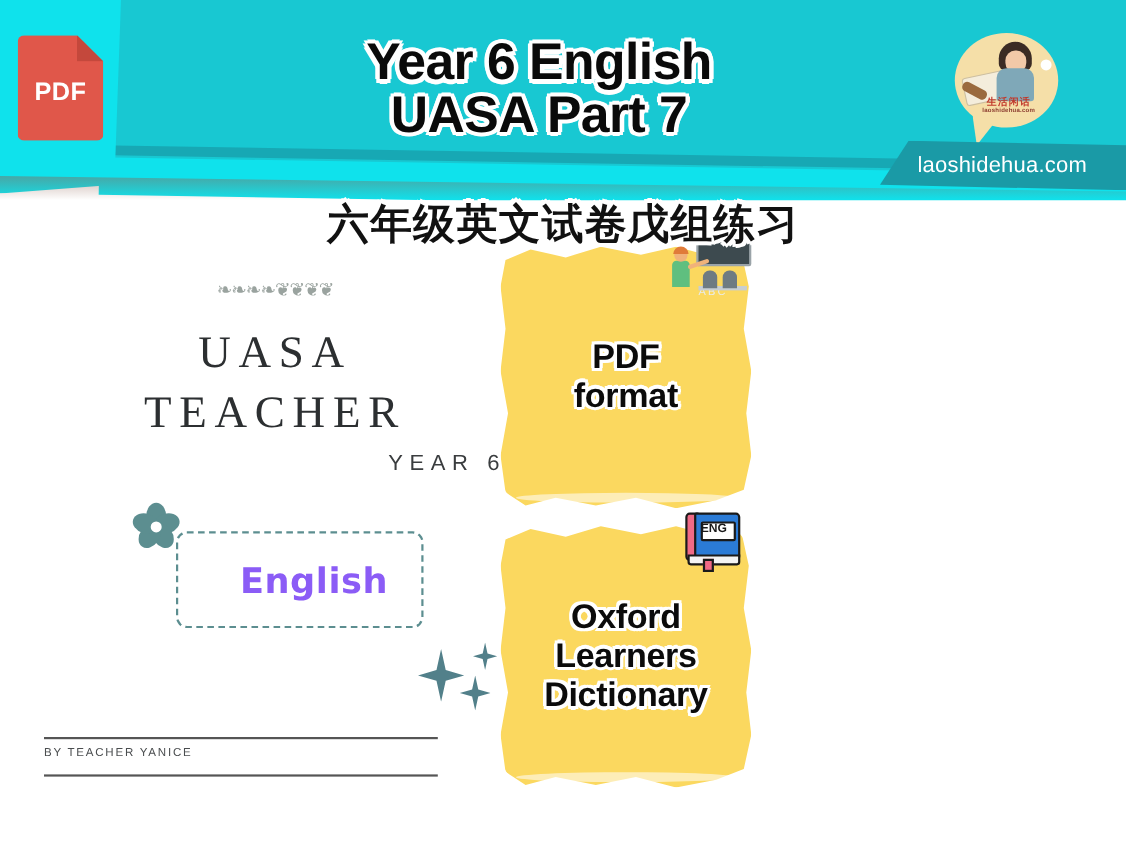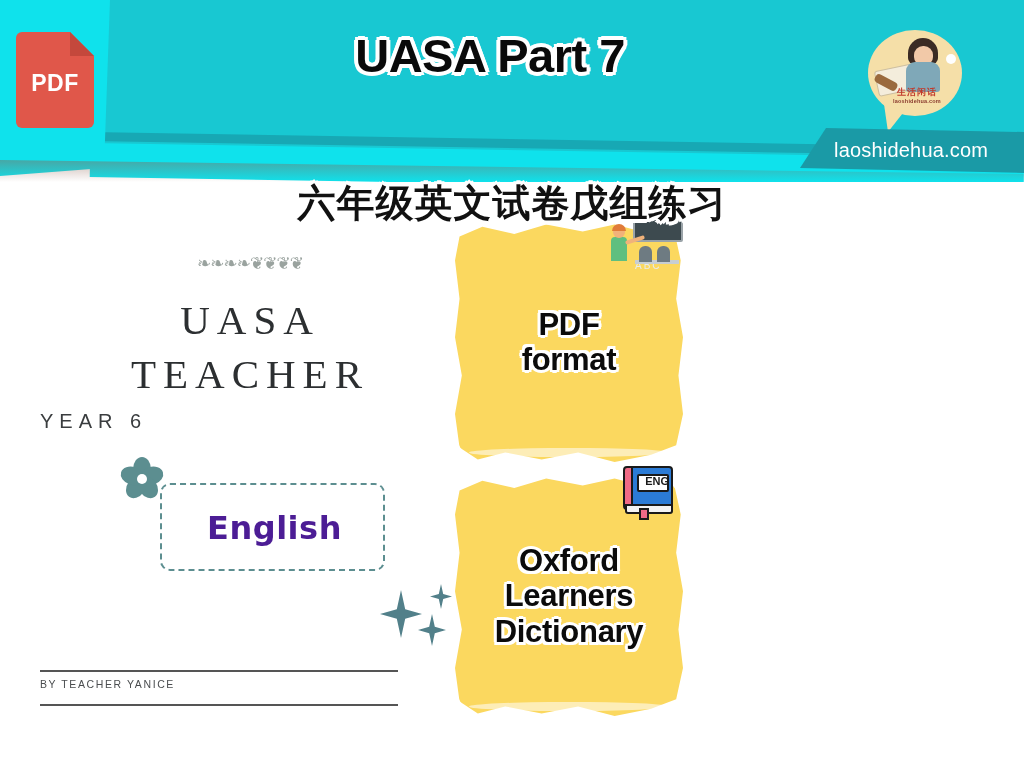--- a/index.html
+++ b/index.html
@@ -158,42 +158,42 @@
     font-size:17px; color:#9aa39f; letter-spacing:-1px;
   }
   #cover-title {
     position:absolute; left:0; top:78px; width:420px; text-align:center;
     font-family:"Liberation Serif", serif;
     font-size:41px; color:#2c2f31; letter-spacing:7px; line-height:1.32;
     font-weight:400;
   }
   #cover-title .ln { display:block; }
   #cover-year {
-    position:absolute; left:0; top:195px; width:420px; text-align:left;
+    position:absolute; left:0; top:195px; width:420px; text-align:right;
     font-size:20px; color:#3a3d3f; letter-spacing:6px;
   }
   #flower {
     position:absolute; left:78px; top:240px; width:48px; height:48px;
   }
   #flower .petal {
     position:absolute; left:15px; top:2px; width:18px; height:24px;
     background:#5C8E90; border-radius:50% 50% 50% 50%;
     transform-origin: 9px 22px;
   }
   #flower .center {
     position:absolute; left:19px; top:19px; width:10px; height:10px;
     background:#ffffff; border-radius:50%; z-index:3;
   }
   #subject-box {
     position:absolute; left:120px; top:268px; width:225px; height:88px;
     border:2.5px dashed #5C8E90; border-radius:10px;
   }
   #subject-label {
-    position:absolute; left:0; top:24px; width:225px; text-align:center;
-    font-size:32px; color:#4c1d95; font-weight:bold;
+    position:absolute; left:11px; top:24px; width:225px; text-align:center;
+    font-size:32px; color:#8b5cf6; font-weight:bold;
     font-family:"DejaVu Sans", sans-serif; letter-spacing:0.5px;
   }
   #sparkles { position:absolute; left:340px; top:365px; width:80px; height:70px; }
   .spark {
     position:absolute; background:#52808A;
     clip-path: polygon(50% 0, 60% 40%, 100% 50%, 60% 60%, 50% 100%, 40% 60%, 0 50%, 40% 40%);
   }
   .spark.a { left:0; top:10px; width:42px; height:48px; }
   .spark.b { left:50px; top:4px; width:22px; height:25px; }
   .spark.c { left:38px; top:34px; width:28px; height:32px; }
@@ -266,21 +266,21 @@
   .hb-text { position:absolute; left:40px; top:3px; width:48px; text-align:center; font-size:11px; font-weight:bold; color:#111; }
   .hb-tail { position:absolute; left:44px; top:22px; width:10px; height:8px; background:#3FC6E8; border-left:2px solid #111; border-bottom:2px solid #111; transform:skewX(-25deg); }
   .hb-palm { position:absolute; left:12px; top:18px; width:34px; height:34px; background:#F8D2B0; border:2px solid #2a2a2a; border-radius:14px 16px 12px 10px; transform:rotate(-18deg); }
   .hb-line { position:absolute; background:#2a2a2a; height:2px; width:11px; border-radius:1px; }
   .hb-l1 { left:48px; top:18px; transform:rotate(-30deg); }
   .hb-l2 { left:50px; top:26px; transform:rotate(-12deg); }
 
   .dk-cover { position:absolute; left:16px; top:2px; width:42px; height:44px; background:#2B7BD6; border:2px solid #1a1a1a; border-radius:2px 4px 4px 2px; }
   .dk-spine { position:absolute; left:8px; top:2px; width:12px; height:44px; background:#F06A86; border:2px solid #1a1a1a; border-radius:4px 0 0 4px; }
   .dk-badge { position:absolute; left:22px; top:10px; width:32px; height:18px; background:#ffffff; border:2px solid #1a1a1a; border-radius:2px; }
-  .dk-eng { position:absolute; left:22px; top:11px; width:32px; text-align:right; font-size:11px; font-weight:bold; color:#1a1a1a; }
+  .dk-eng { position:absolute; left:22px; top:11px; width:32px; text-align:left; font-size:11px; font-weight:bold; color:#1a1a1a; }
   .dk-pages { position:absolute; left:10px; top:40px; width:48px; height:10px; background:#F4F4F4; border:2px solid #1a1a1a; border-radius:0 0 3px 3px; }
   .dk-mark { position:absolute; left:24px; top:44px; width:10px; height:12px; background:#F06A86; border:2px solid #1a1a1a; }
 
   .gl-globe { position:absolute; left:8px; top:2px; width:44px; height:44px; background:#4FA3E3; border:2px solid #1a1a1a; border-radius:50%; }
   .gl-land1 { position:absolute; left:13px; top:10px; width:17px; height:20px; background:#7FC08A; border-radius:50% 40% 60% 30%; }
   .gl-land2 { position:absolute; left:34px; top:8px; width:13px; height:12px; background:#7FC08A; border-radius:50%; }
   .gl-land3 { position:absolute; left:30px; top:26px; width:14px; height:13px; background:#7FC08A; border-radius:40% 60% 40% 50%; }
   .gl-cap { position:absolute; left:28px; top:26px; width:42px; height:13px; background:#4D5459; border:2px solid #1a1a1a;
             clip-path: polygon(50% 0, 100% 45%, 50% 100%, 0 45%); }
   .gl-cap-base { position:absolute; left:34px; top:33px; width:26px; height:13px; background:#6A7177; border:2px solid #1a1a1a; border-radius:0 0 8px 8px; }
@@ -299,20 +299,21 @@
   <div class="banner-shadow"></div>
 </div>
 
 <div id="pdf-icon">
   <div class="pdf-body"></div>
   <div class="pdf-fold"></div>
   <div class="pdf-label">PDF</div>
 </div>
 
 <div id="banner-title">
+  <span class="ln">Year 6 English</span>
   <span class="ln">UASA Part 7</span>
 </div>
 
 <div id="site-logo">
   <div class="bubble"></div>
   <div class="bubble-tail"></div>
   <div class="logo-book"></div>
   <div class="logo-brush"></div>
   <div class="logo-hair"></div>
   <div class="logo-face"></div>

